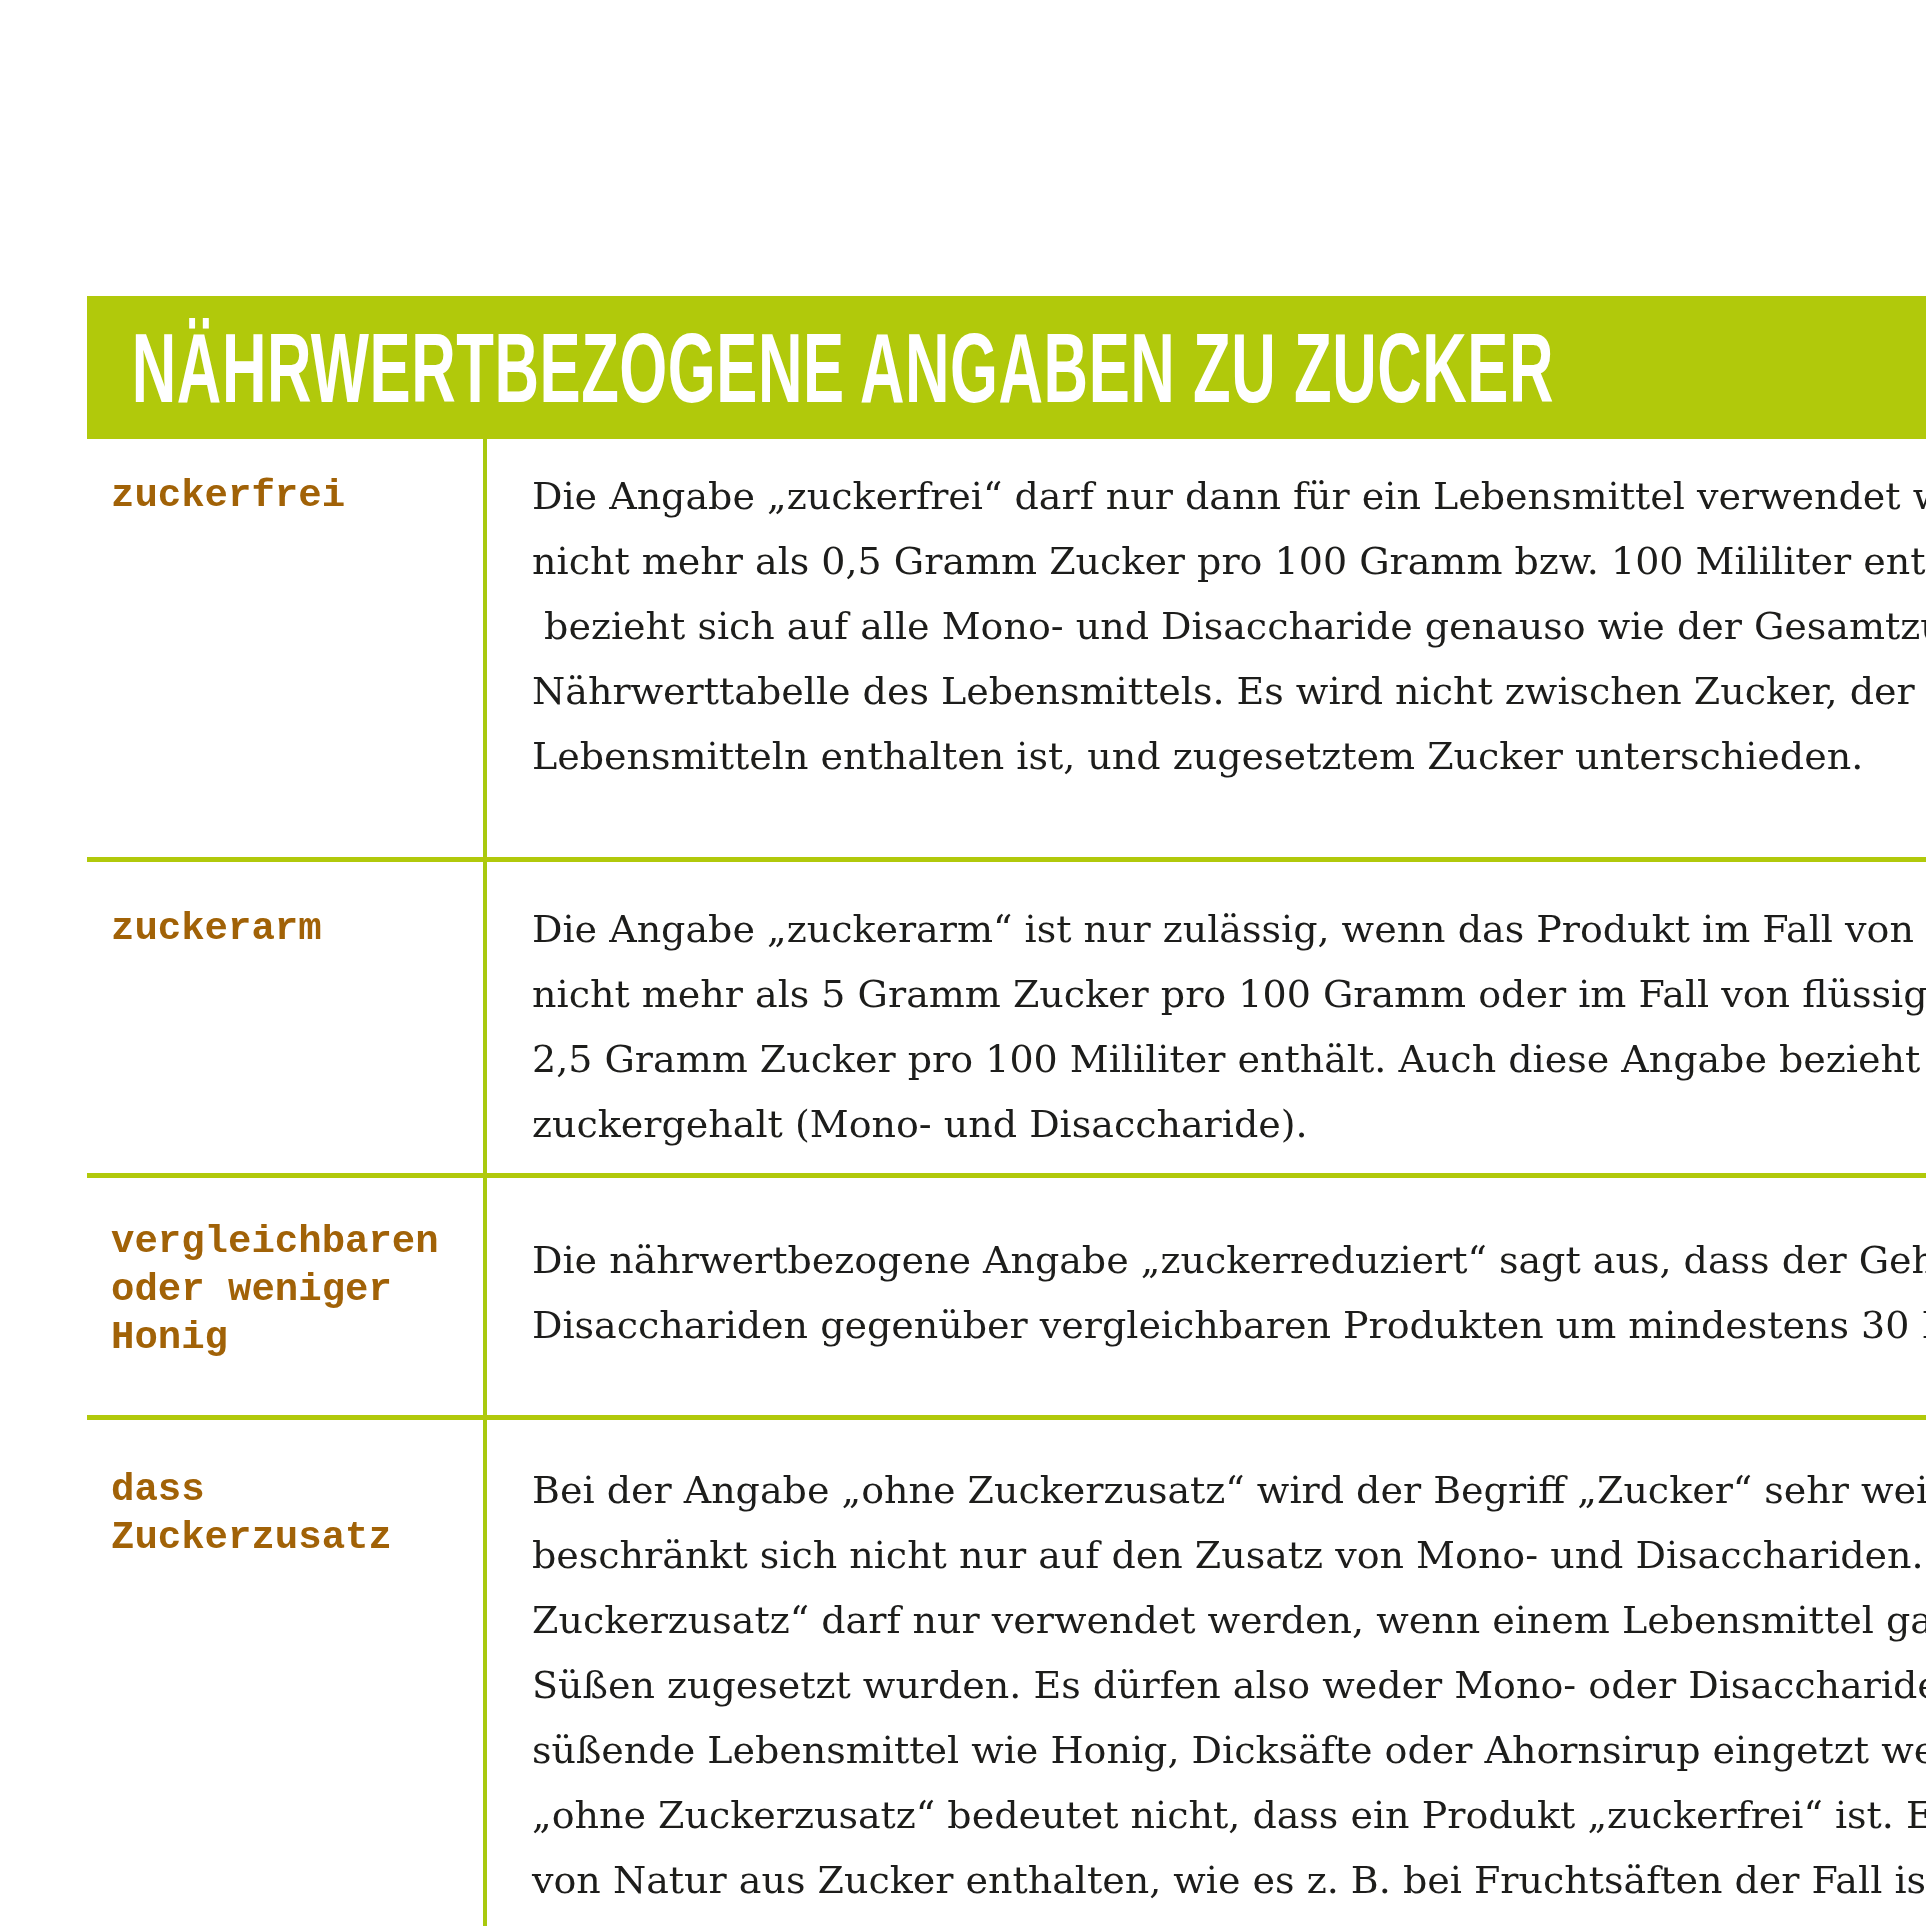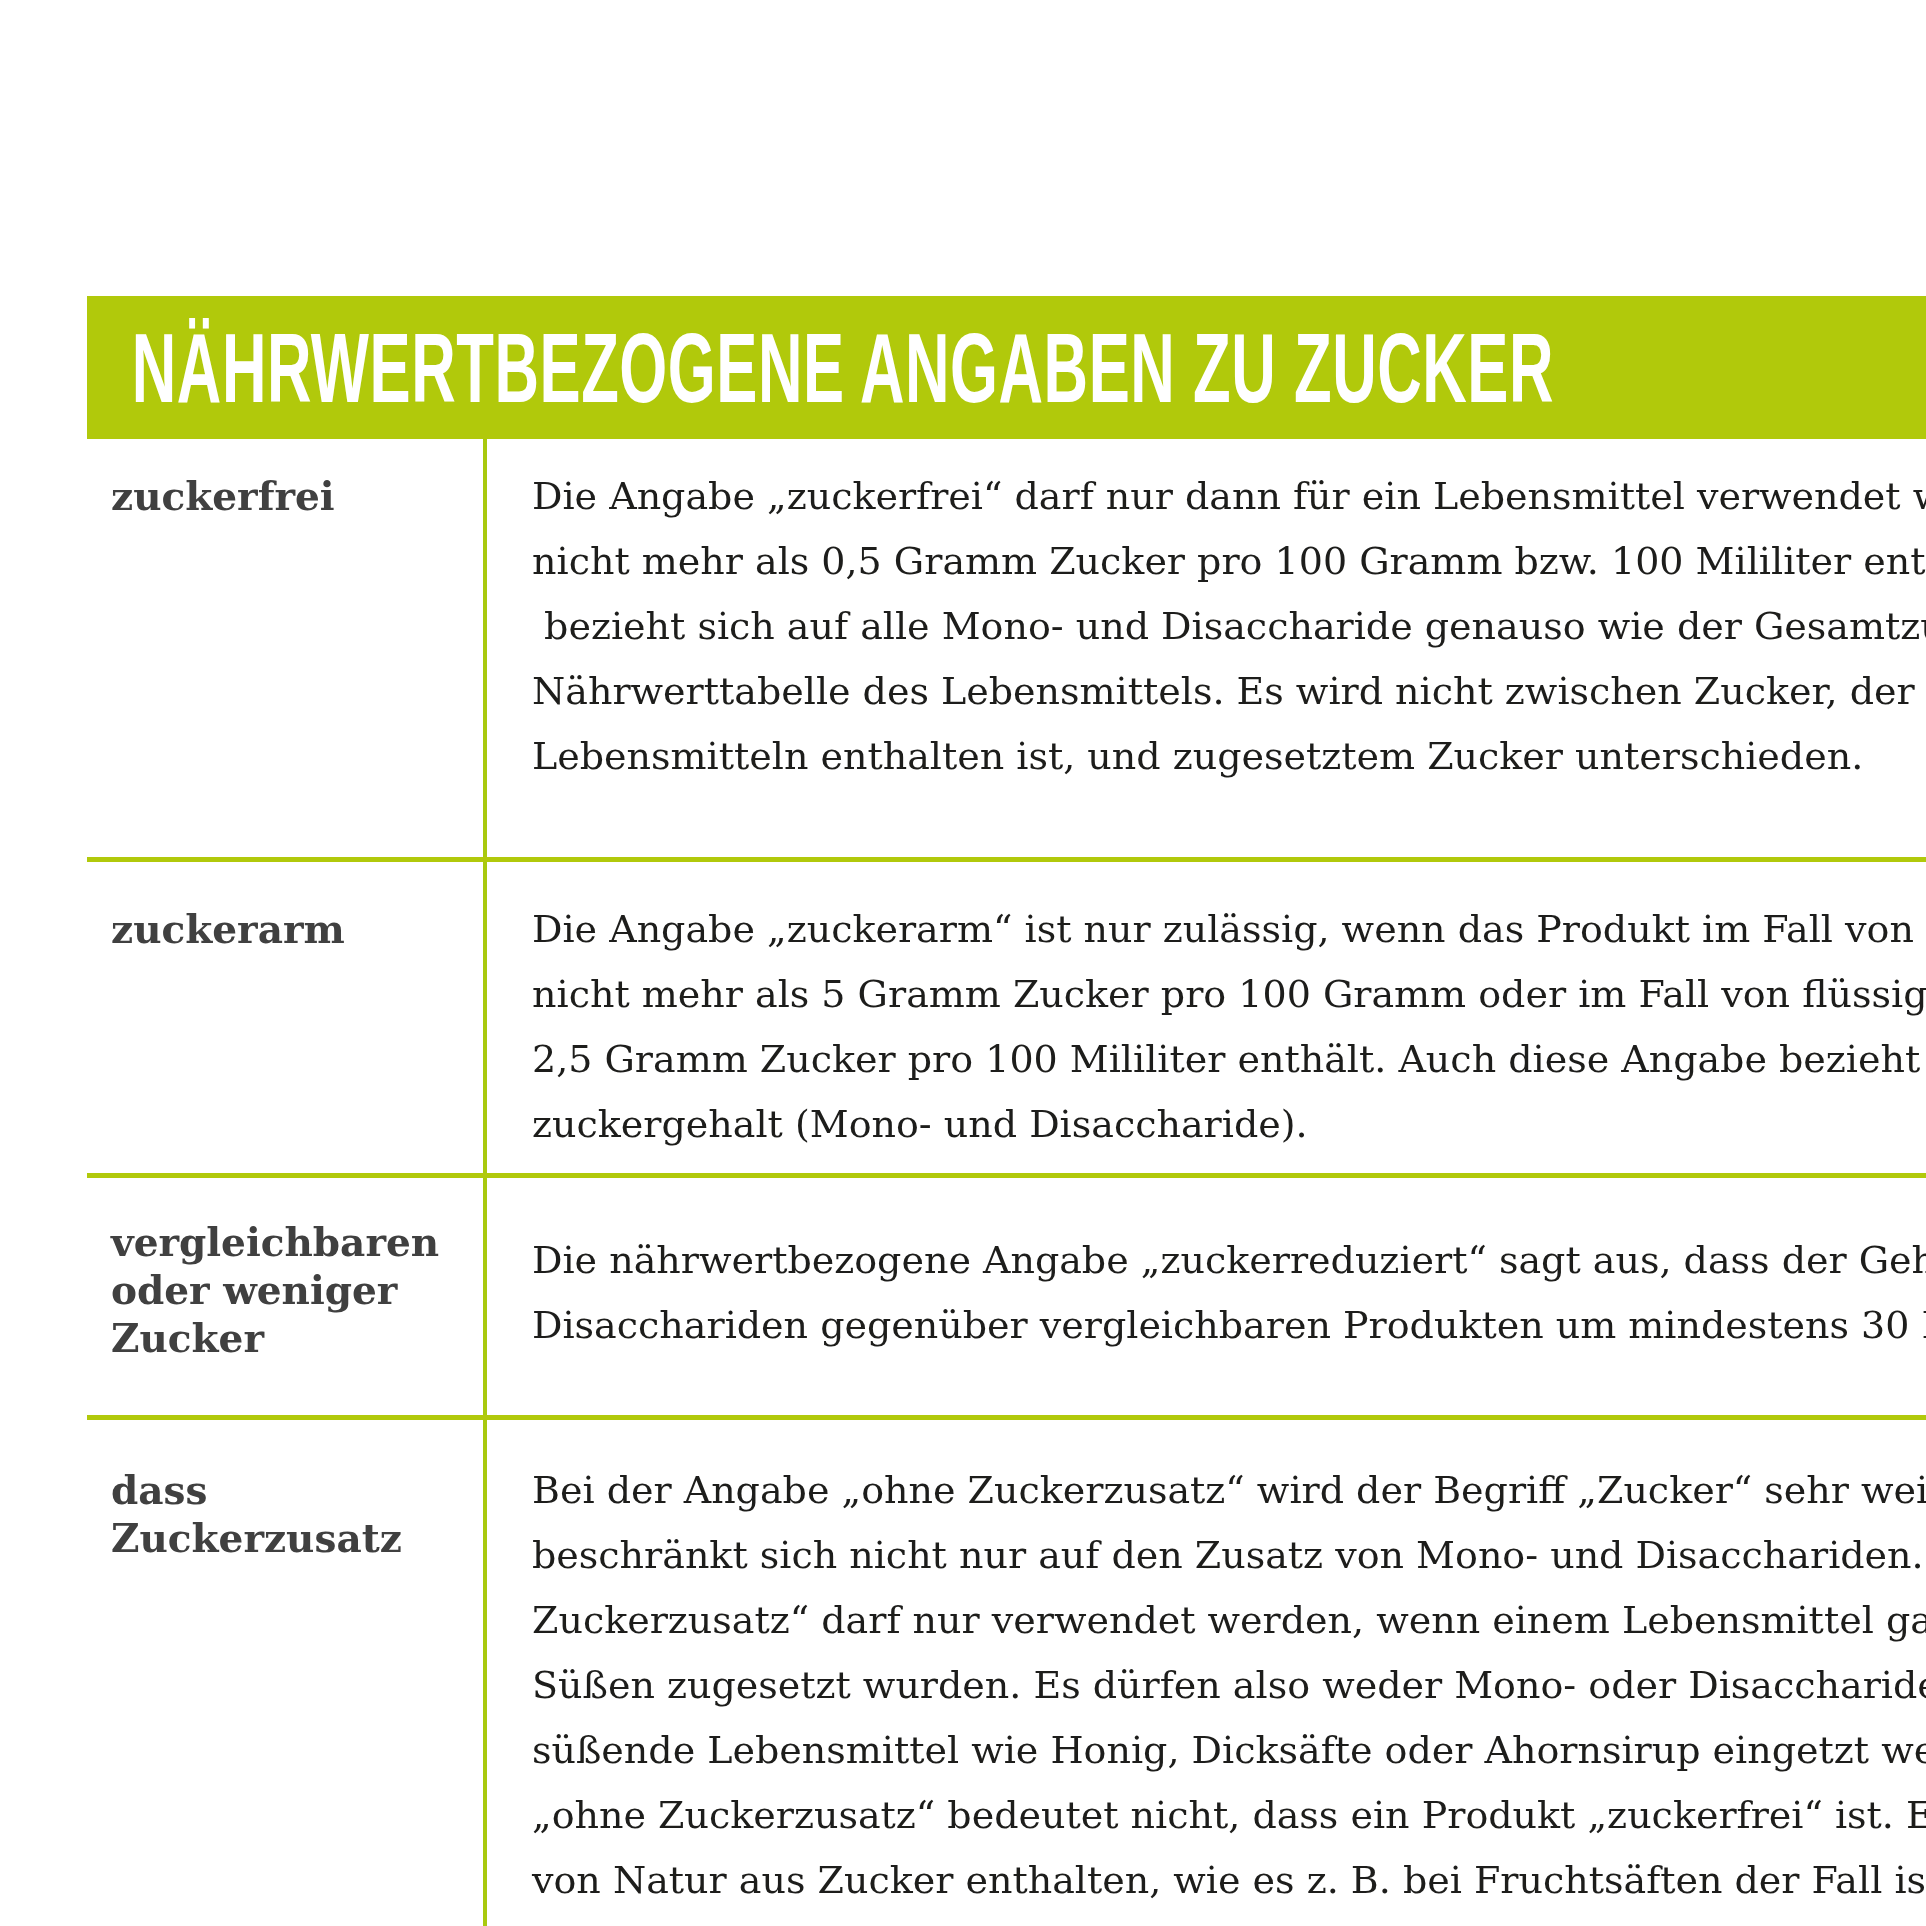--- a/index.html
+++ b/index.html
@@ -52,25 +52,26 @@
     left: 87px;
     width: 2208px;
     height: 4.6px;
     background: #b1c90b;
   }
   
   .claim-label {
     position: absolute;
     left: 111px;
     width: 358px;
-    color: #404040;
+    color: #a16207;
     font-weight: bold;
     font-size: 39px;
     line-height: 48px;
     white-space: pre;
+    font-family: Liberation Mono, monospace;
   }
   .claim-text {
     position: absolute;
     left: 532px;
     width: 1811px;
     color: #1d1d1b;
     font-size: 38px;
     line-height: 65px;
     white-space: pre;
   }
@@ -87,21 +88,21 @@
     <h1>NÄHRWERTBEZOGENE ANGABEN ZU ZUCKER</h1>
   </header>
 
   <div class="vline"></div>
 
   <div id="rows">
       <div class="claim-label" style="top: 472px;"><div class="label-line">zuckerfrei</div></div>
       <div class="claim-text" style="top: 464px;"><div class="text-line">Die Angabe „zuckerfrei“ darf nur dann für ein Lebensmittel verwendet werden, wenn dieses</div><div class="text-line">nicht mehr als 0,5 Gramm Zucker pro 100 Gramm bzw. 100 Mililiter enthält. Diese Information</div><div class="text-line"> bezieht sich auf alle Mono- und Disaccharide genauso wie der Gesamtzuckergehalt in der</div><div class="text-line">Nährwerttabelle des Lebensmittels. Es wird nicht zwischen Zucker, der von Natur aus in</div><div class="text-line">Lebensmitteln enthalten ist, und zugesetztem Zucker unterschieden.</div></div>
       <div class="claim-label" style="top: 905px;"><div class="label-line">zuckerarm</div></div>
       <div class="claim-text" style="top: 897px;"><div class="text-line">Die Angabe „zuckerarm“ ist nur zulässig, wenn das Produkt im Fall von festen Lebensmitteln</div><div class="text-line">nicht mehr als 5 Gramm Zucker pro 100 Gramm oder im Fall von flüssigen Lebensmitteln</div><div class="text-line">2,5 Gramm Zucker pro 100 Mililiter enthält. Auch diese Angabe bezieht sich auf den Gesamt-</div><div class="text-line">zuckergehalt (Mono- und Disaccharide).</div></div>
-      <div class="claim-label" style="top: 1218px;"><div class="label-line">vergleichbaren</div><div class="label-line">oder weniger</div><div class="label-line">Zucker</div></div>
+      <div class="claim-label" style="top: 1218px;"><div class="label-line">vergleichbaren</div><div class="label-line">oder weniger</div><div class="label-line">Honig</div></div>
       <div class="claim-text" style="top: 1228px;"><div class="text-line">Die nährwertbezogene Angabe „zuckerreduziert“ sagt aus, dass der Gehalt an Mono- und</div><div class="text-line">Disacchariden gegenüber vergleichbaren Produkten um mindestens 30 Prozent reduziert ist.</div></div>
       <div class="claim-label" style="top: 1466px;"><div class="label-line">dass</div><div class="label-line">Zuckerzusatz</div></div>
       <div class="claim-text" style="top: 1458px;"><div class="text-line">Bei der Angabe „ohne Zuckerzusatz“ wird der Begriff „Zucker“ sehr weit verstanden und</div><div class="text-line">beschränkt sich nicht nur auf den Zusatz von Mono- und Disacchariden. Die Angabe „ohne</div><div class="text-line">Zuckerzusatz“ darf nur verwendet werden, wenn einem Lebensmittel gar keine Zutaten zum</div><div class="text-line">Süßen zugesetzt wurden. Es dürfen also weder Mono- oder Disaccharide als solche, noch</div><div class="text-line">süßende Lebensmittel wie Honig, Dicksäfte oder Ahornsirup eingetzt werden. Die Aufschrift</div><div class="text-line">„ohne Zuckerzusatz“ bedeutet nicht, dass ein Produkt „zuckerfrei“ ist. Es kann sehr wohl</div><div class="text-line">von Natur aus Zucker enthalten, wie es z. B. bei Fruchtsäften der Fall ist. Laut EU-Health-</div><div class="text-line">Claims-Verordnung sollte in diesem Fall auf dem Etikett der Hinweis „enthält von Natur</div></div>
     </div>
 
   <div class="hline" style="top:857px"></div>
   <div class="hline" style="top:1173px"></div>
   <div class="hline" style="top:1415px"></div>
 
 </div>

